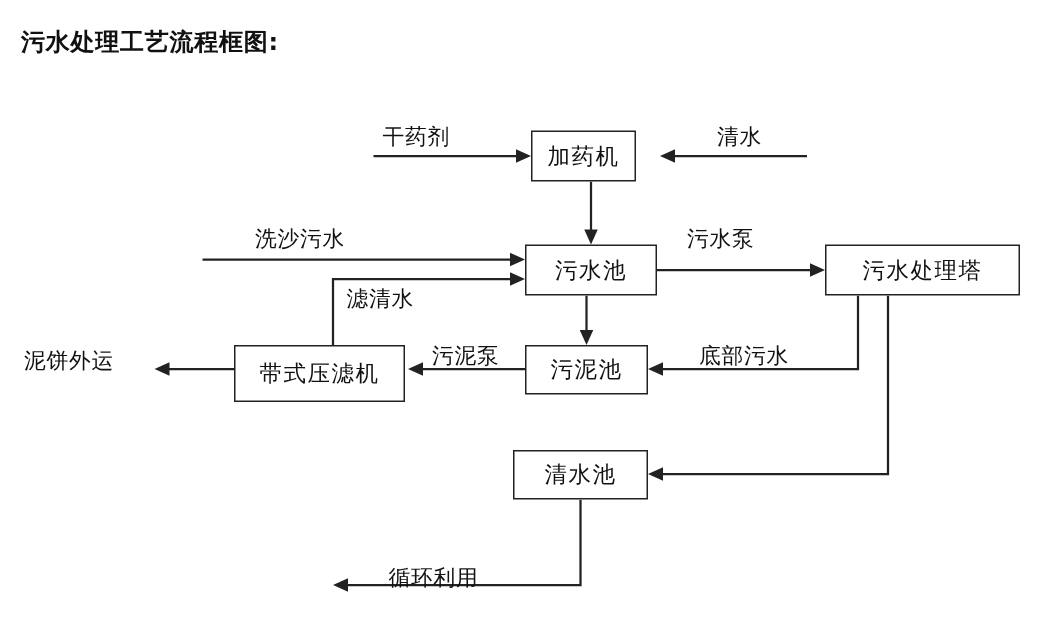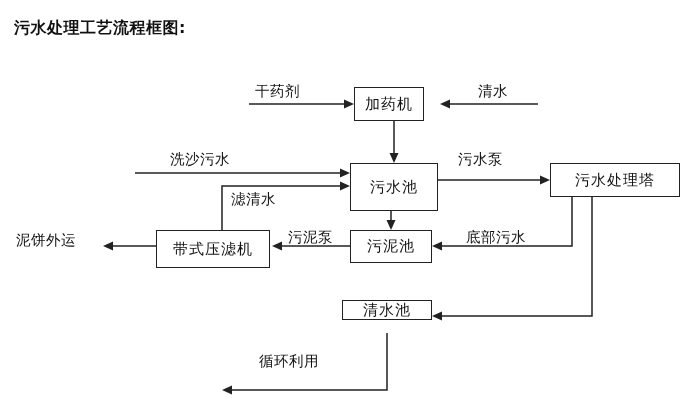--- a/index.html
+++ b/index.html
@@ -112,42 +112,42 @@
   <polygon class="arrowhead" points="432,316 442,311.5 442,320.5"></polygon>
 
   <polyline points="387,333 387,390 228,390"></polyline>
   <polygon class="arrowhead" points="222,390 232,385.5 232,394.5"></polygon>
 </svg>
 
 <div class="node" style="left:354px; top:87px; width:70px; height:34px;">
   <span>加药机</span>
 </div>
 
-<div class="node" style="left:350px; top:163px; width:88px; height:48px;">
+<div class="node" style="left:350px; top:163px; width:88px; height:34px;">
   <span>污水池</span>
 </div>
 
 <div class="node" style="left:550px; top:163px; width:130px; height:34px;">
   <span>污水处理塔</span>
 </div>
 
 <div class="node" style="left:156px; top:230px; width:114px; height:38px;">
   <span>带式压滤机</span>
 </div>
 
 <div class="node" style="left:350px; top:230px; width:82px; height:33px;">
   <span>污泥池</span>
 </div>
 
-<div class="node" style="left:342px; top:300px; width:90px; height:20px;">
+<div class="node" style="left:342px; top:300px; width:90px; height:33px;">
   <span>清水池</span>
 </div>
 
 <div class="io-label" style="left:255px; top:82px;">干药剂</div>
 <div class="io-label" style="left:478px; top:82px;">清水</div>
 <div class="io-label" style="left:170px; top:150px;">洗沙污水</div>
 <div class="io-label" style="left:16px; top:231px;">泥饼外运</div>
 
 <div class="edge-label" style="left:458px; top:150px;text-align:center;">污水泵</div>
 <div class="edge-label" style="left:231px; top:190px;">滤清水</div>
 <div class="edge-label" style="left:288px; top:228px;">污泥泵</div>
 <div class="edge-label" style="left:466px; top:228px;">底部污水</div>
-<div class="edge-label" style="left:259px; top:352px;">循环利用</div>
+<div class="edge-label" style="left:259px; top:376px;">循环利用</div>
 
 </body></html>

